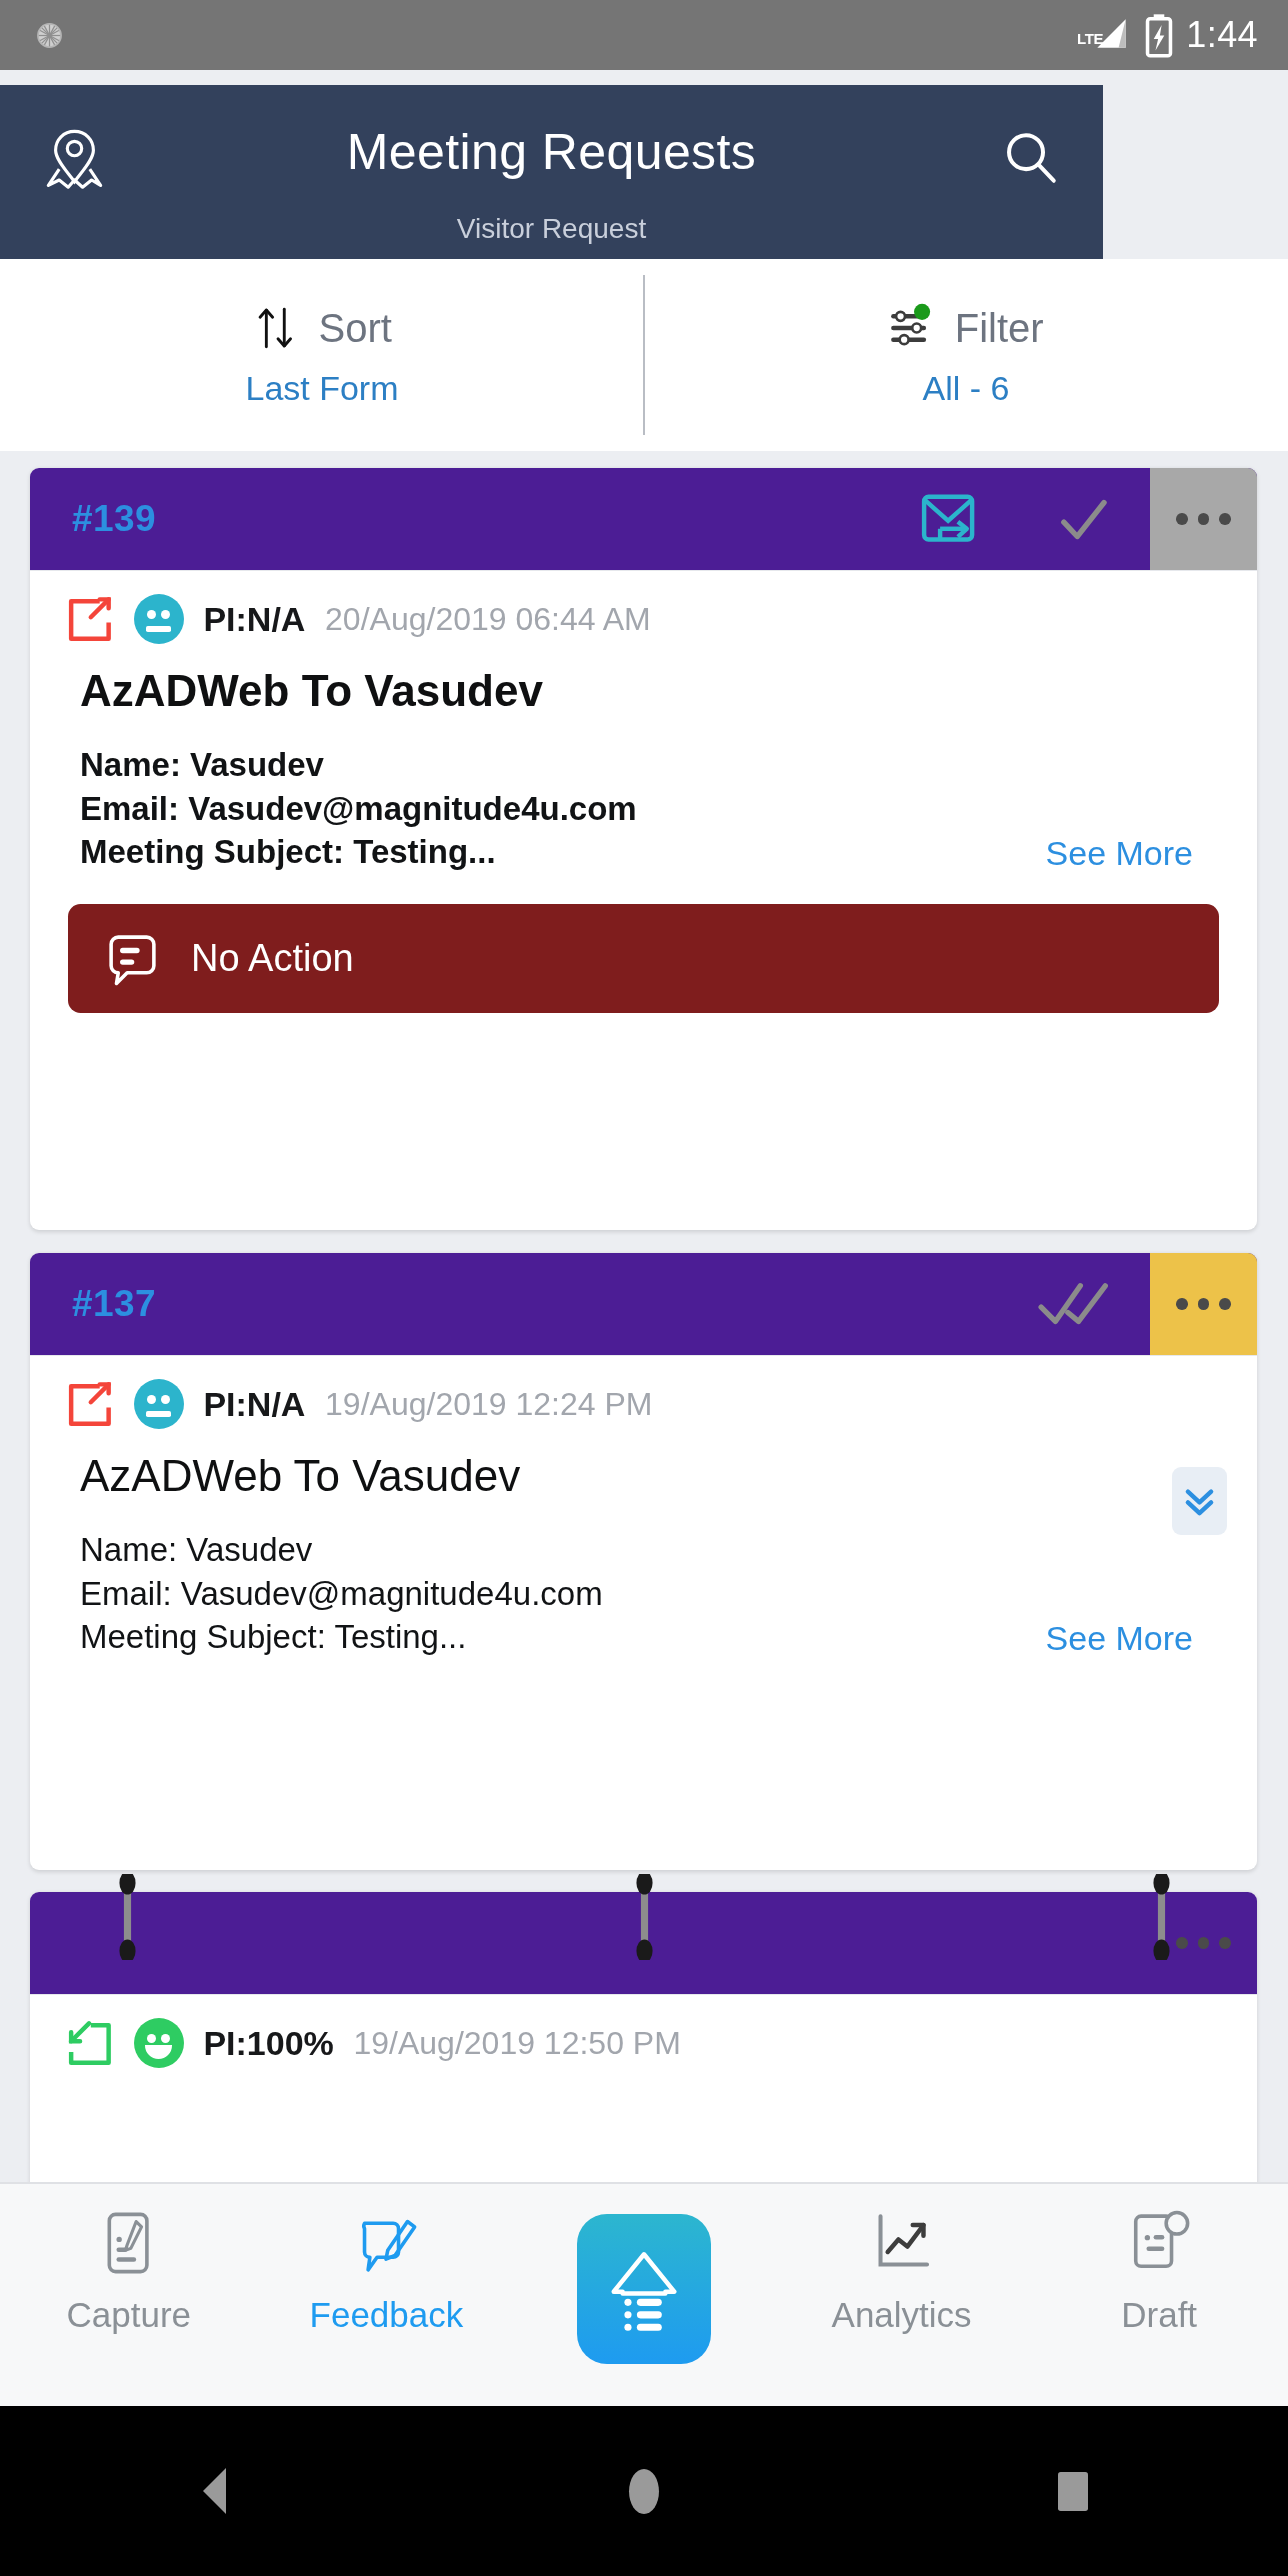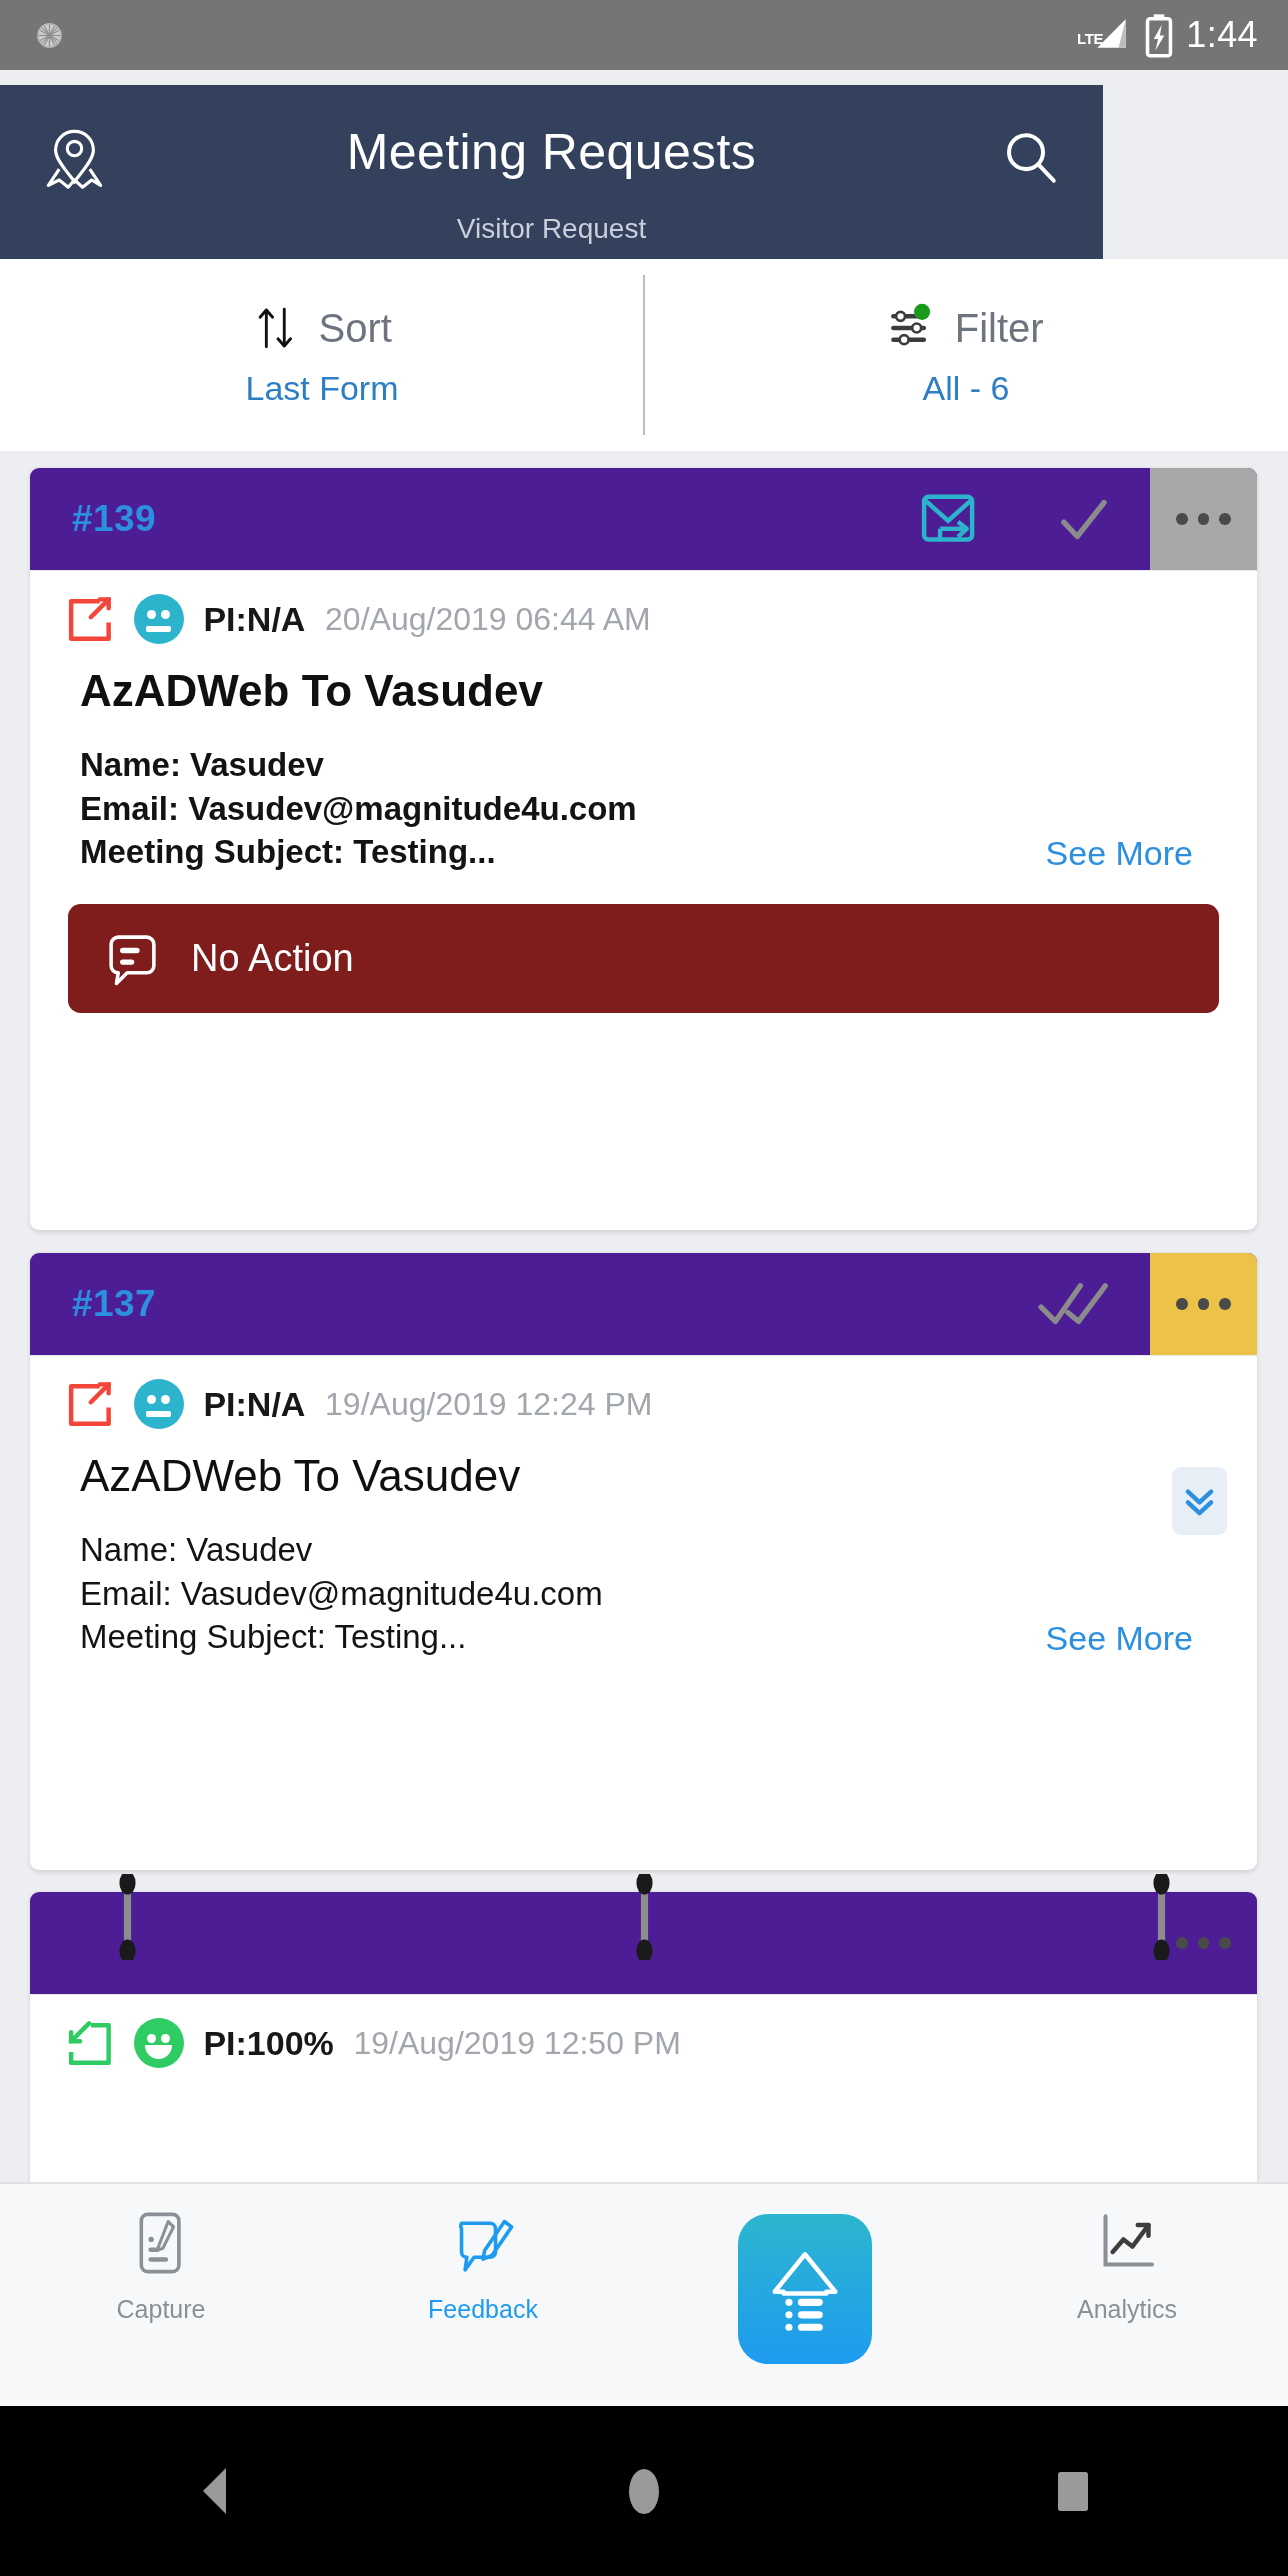--- a/index.html
+++ b/index.html
@@ -106,21 +106,21 @@
   
   .handle { position: absolute; width: 27px; height: 86px; }
 
   
   .bottomnav {
     position: absolute; top: 2182px; left: 0; width: 1288px; height: 224px;
     background: #f7f8f9; border-top: 2.7px solid #dfe1e5; display: flex;
   }
   .nav-item { flex: 1; display: flex; flex-direction: column; align-items: center;
               justify-content: flex-start; padding-top: 25px; gap: 18px; }
-  .nav-label { font-size: 25px; color: #8a9096; }
+  .nav-label { font-size: 35px; color: #8a9096; }
   .nav-label.active { color: #1e9bf0; text-align: center; }
   .nav-ico { width: 68px; height: 68px; }
   .nav-center { width: 134px; height: 150px; border-radius: 30px;
                 background: linear-gradient(180deg,#2cb6cf 0%, #1e9bf0 100%);
                 display: flex; align-items: center; justify-content: center;
                 margin-top: 5.4px; }
 
   
   .androidnav { position: absolute; top: 2406px; left: 0; width: 1288px; height: 170px;
                 background: #000; display: flex; align-items: center; }
@@ -423,20 +423,30 @@
 
     <div class="nav-item">
       <svg class="nav-ico" viewBox="0 0 76 76">
         <polyline points="14,8 14,62 66,62" fill="none" stroke="#8a9096" stroke-width="4.5" stroke-linecap="round"></polyline>
         <polyline points="22,48 34,34 44,42 62,18" fill="none" stroke="#3d3d3d" stroke-width="5" stroke-linejoin="round" stroke-linecap="round"></polyline>
         <polyline points="50,18 62,18 62,30" fill="none" stroke="#3d3d3d" stroke-width="5" stroke-linejoin="round" stroke-linecap="round"></polyline>
       </svg>
       <span class="nav-label">Analytics</span>
     </div>
 
+    <div class="nav-item">
+      <svg class="nav-ico" viewBox="0 0 76 76">
+        <path d="M18 8 H46 A6 6 0 0 1 52 14 V58 A6 6 0 0 1 46 64 H18 A6 6 0 0 1 12 58 V14 A6 6 0 0 1 18 8 Z" fill="none" stroke="#8a9096" stroke-width="4"></path>
+        <circle cx="25" cy="32" r="3" fill="#8a9096"></circle>
+        <rect x="32" y="29" width="12" height="5" rx="2.5" fill="#8a9096"></rect>
+        <rect x="24" y="42" width="20" height="5" rx="2.5" fill="#8a9096"></rect>
+        <circle cx="58" cy="16" r="12" fill="#f7f8f9" stroke="#8a9096" stroke-width="4"></circle>
+      </svg>
+      <span class="nav-label">Draft</span>
+    </div>
   </div>
 
   <div class="androidnav">
     <div class="an-slot">
       <span class="an-back"></span>
     </div>
     <div class="an-slot">
       <span class="an-home"></span>
     </div>
     <div class="an-slot">

